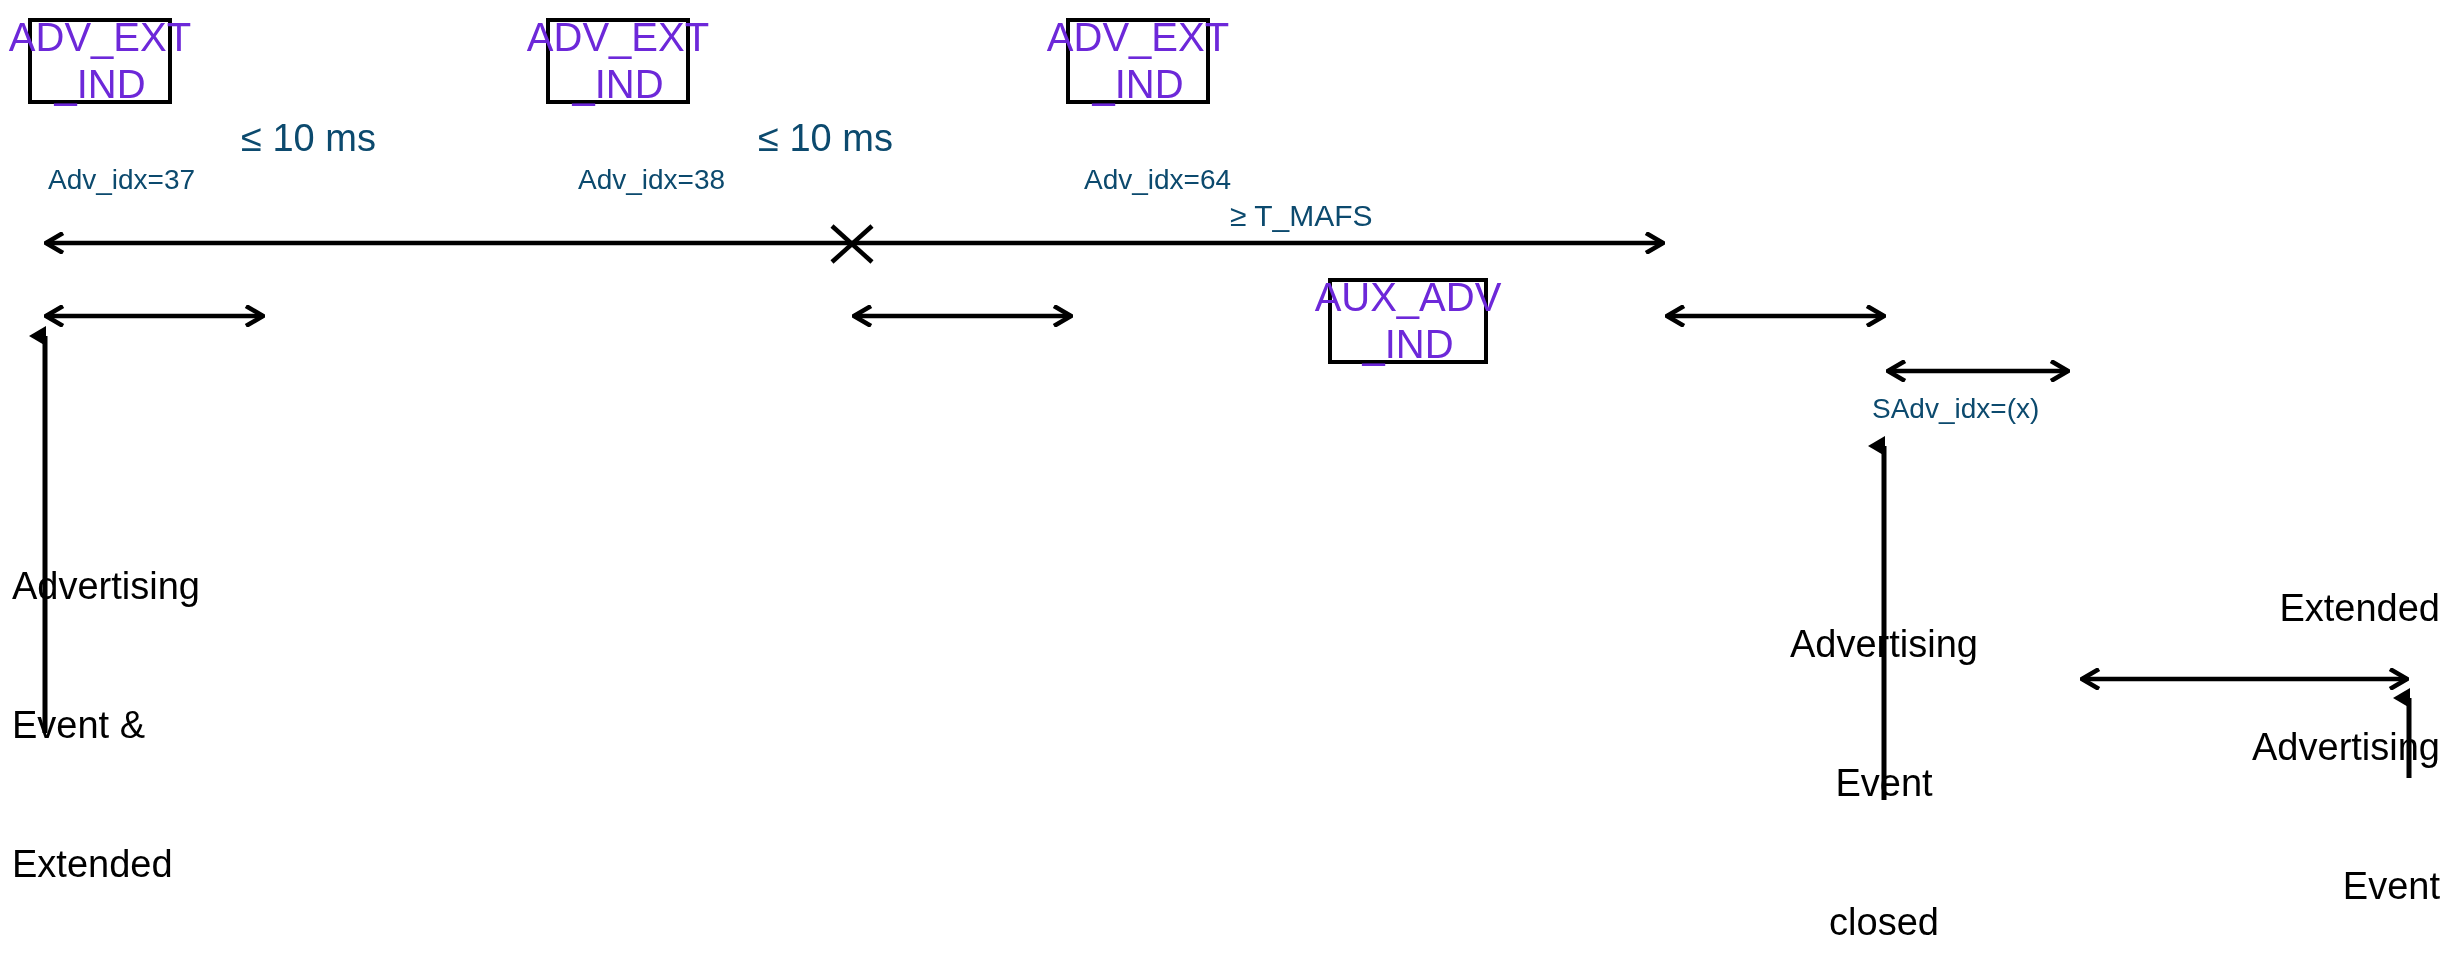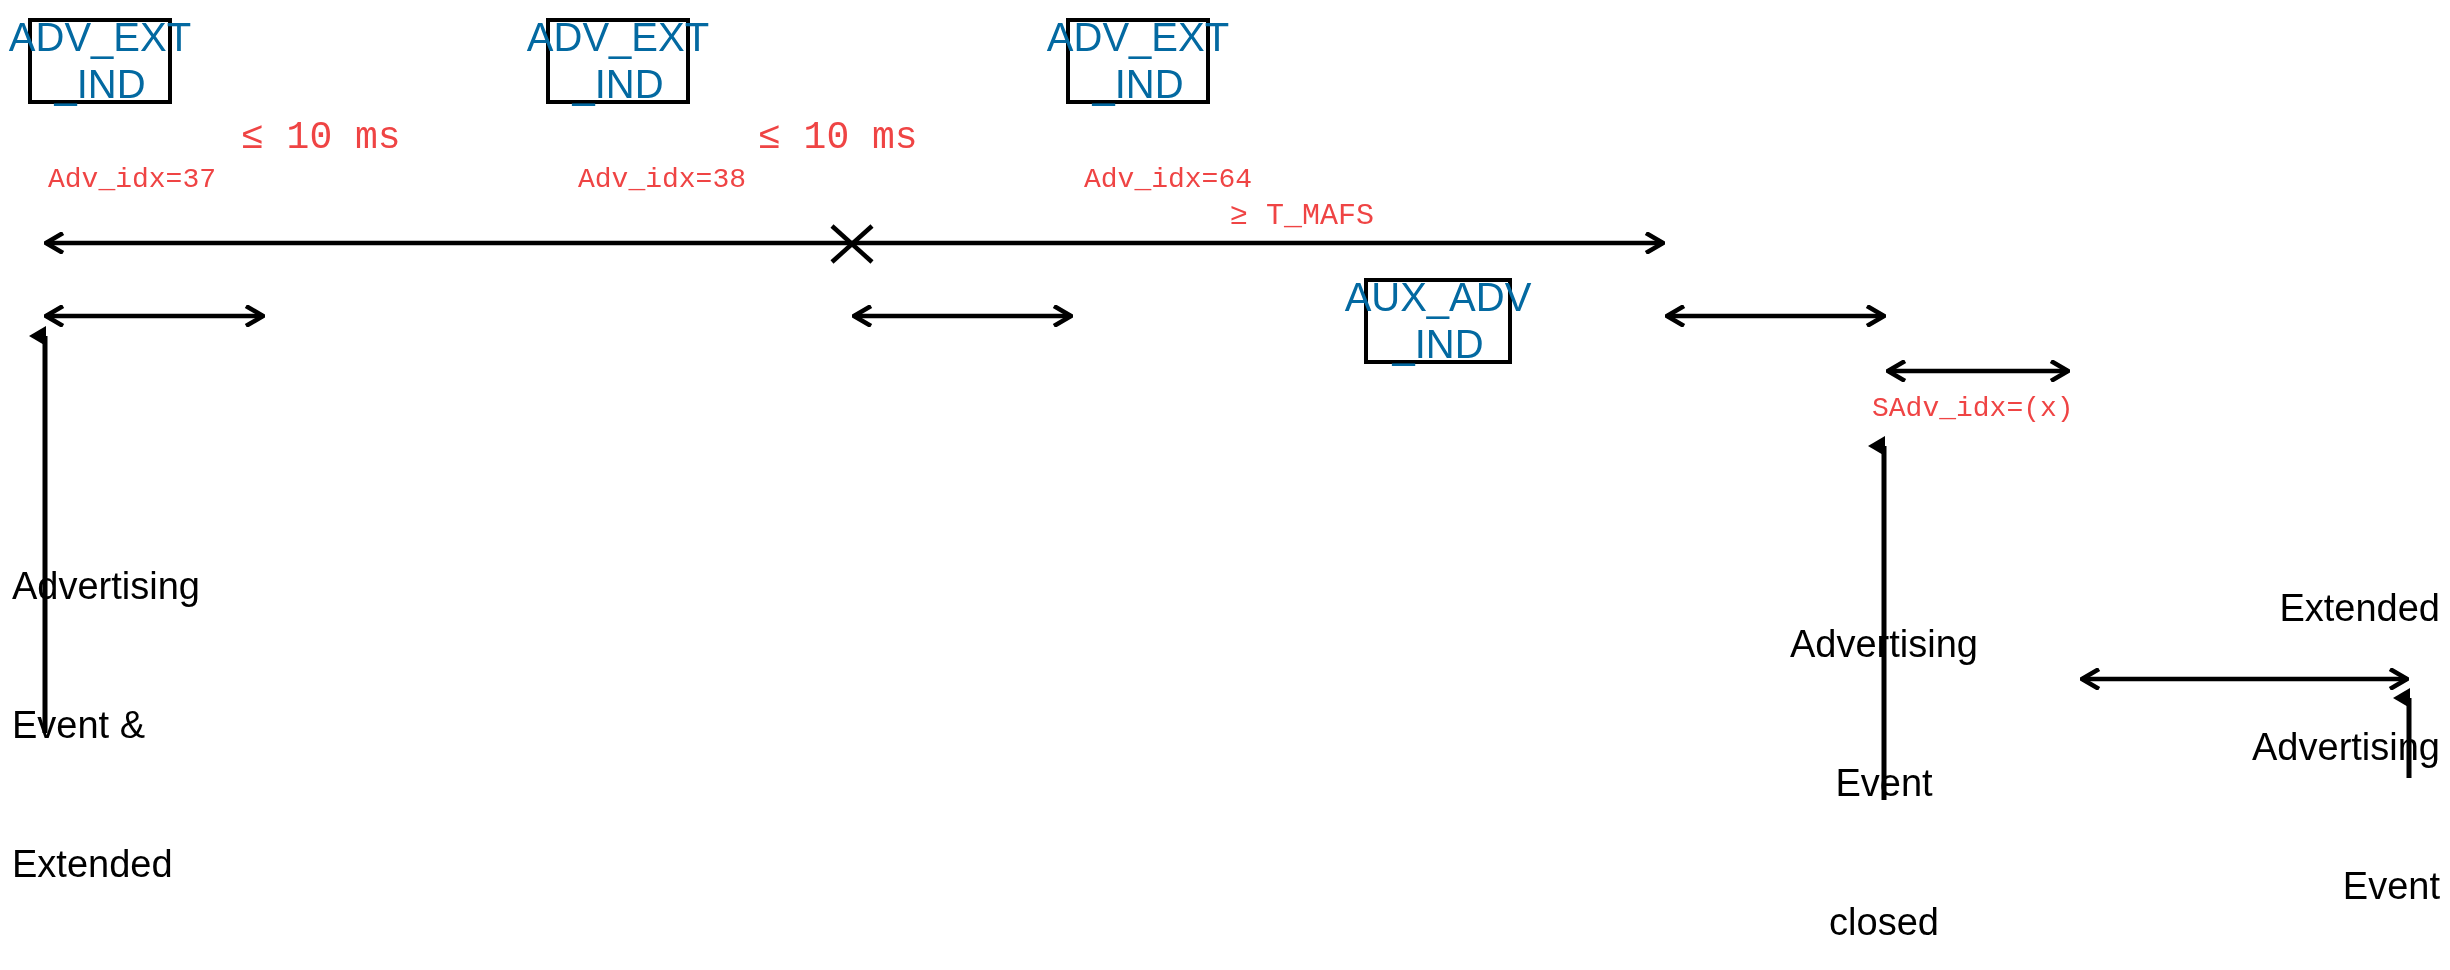--- a/index.html
+++ b/index.html
@@ -26,32 +26,31 @@
     position: absolute;
     box-sizing: border-box;
     border: 4px solid #000000;
     background: #ffffff;
     display: flex;
     flex-direction: column;
     align-items: center;
     justify-content: center;
     font-size: 40px;
     line-height: 1.18;
-    color: #0369a1;
+    color: #6d28d9;
     letter-spacing: 0px;
   }
   .pdu-box .ln {
     white-space: pre;
   }
   .lbl {
     position: absolute;
-    color: #ef4444;
+    color: #0c4a6e;
     white-space: pre;
     line-height: 1.0;
-    font-family: Liberation Mono, monospace;
   }
   .lbl-time {
     font-size: 38px;
   }
   .lbl-idx {
     font-size: 28px;
     text-align: right;
   }
   .lbl-mafs {
     font-size: 30px;
@@ -135,21 +134,21 @@
   <div class="pdu-box" style="left:546px; top:18px; width:144px; height:86px;">
     <span class="ln">ADV_EXT</span>
     <span class="ln">_IND</span>
   </div>
 
   <div class="pdu-box" style="left:1066px; top:18px; width:144px; height:86px;">
     <span class="ln">ADV_EXT</span>
     <span class="ln">_IND</span>
   </div>
 
-  <div class="pdu-box" style="left:1364px; top:278px; width:148px; height:86px;">
+  <div class="pdu-box" style="left:1328px; top:278px; width:160px; height:86px;">
     <span class="ln">AUX_ADV</span>
     <span class="ln">_IND</span>
   </div>
 
   <div class="lbl lbl-time" style="left:241px; top:119px;">≤ 10 ms</div>
   <div class="lbl lbl-time" style="left:758px; top:119px;">≤ 10 ms</div>
 
   <div class="lbl lbl-idx" style="left:48px; top:166px;">Adv_idx=37</div>
   <div class="lbl lbl-idx" style="left:578px; top:166px;">Adv_idx=38</div>
   <div class="lbl lbl-idx" style="left:1084px; top:166px;">Adv_idx=64</div>

